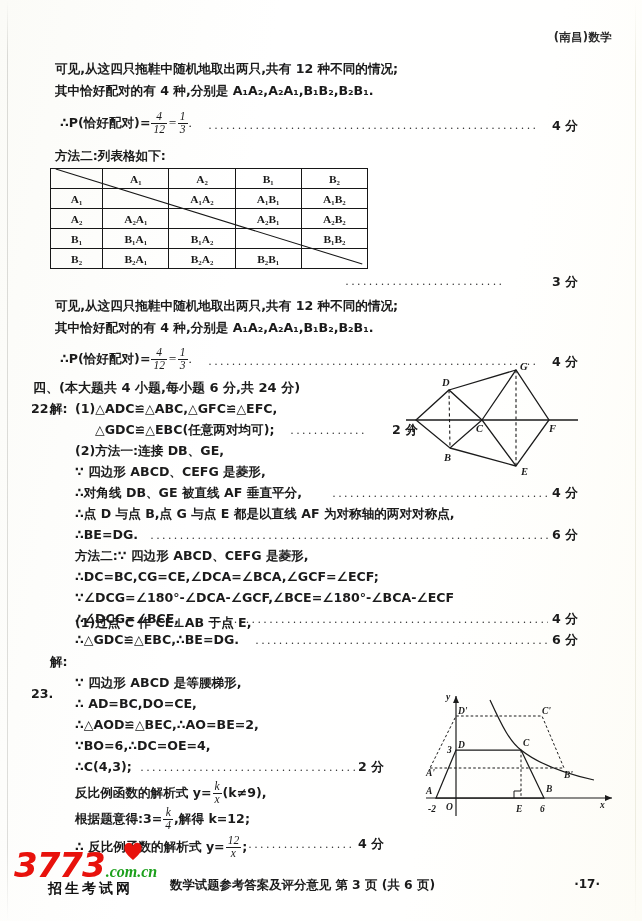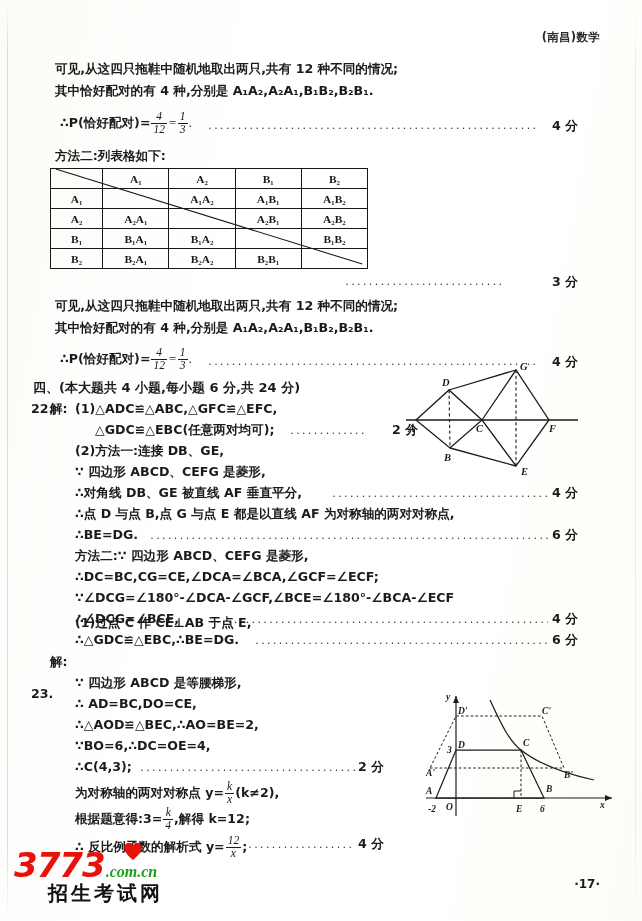--- a/index.html
+++ b/index.html
@@ -18,21 +18,21 @@
   .page:before{
     content:"";position:absolute;left:7px;top:0;bottom:0;width:1px;
     background:linear-gradient(to bottom,rgba(200,200,195,0) 0%,rgba(190,190,185,.55) 6%,rgba(190,190,185,.5) 92%,rgba(200,200,195,0) 100%);
   }
   .page:after{
     content:"";position:absolute;right:6px;top:0;bottom:0;width:1px;
     background:linear-gradient(to bottom,rgba(220,218,200,0) 0%,rgba(214,212,190,.45) 8%,rgba(214,212,190,.4) 90%,rgba(220,218,200,0) 100%);
   }
 
   .hdr{
-    position:absolute;right:42px;top:30px;
+    position:absolute;right:30px;top:30px;
     font-family:"DejaVu Sans","Liberation Sans",sans-serif;
     font-size:11.5px;font-weight:700;letter-spacing:.3px;color:#2a2a2a;
   }
 
   .ln{position:absolute;white-space:nowrap;font-size:13.2px;line-height:1;}
   .cn{font-family:"DejaVu Sans","Liberation Sans",sans-serif;font-weight:700;font-size:12.6px;}
   .mathi{font-style:italic;font-family:"Liberation Serif",serif;}
 
   .frac{display:inline-block;vertical-align:middle;text-align:center;
         font-style:italic;font-size:11.5px;line-height:1.04;margin:0 1px;position:relative;top:-1px;}
@@ -64,21 +64,21 @@
     letter-spacing:-1px;line-height:1;
   }
   .logo .dom{
     font-family:Liberation Serif, serif;
     font-weight:700;font-style:italic;font-size:16px;color:#1ca01c;
     margin-left:1px;
   }
   .heart{position:absolute;left:108px;top:-7px;width:22px;height:20px;}
   .logo .zs{
     font-family:"DejaVu Sans","Liberation Sans",sans-serif;
-    font-weight:700;font-size:20px;color:#111;letter-spacing:3px;
+    font-weight:700;font-size:14px;color:#111;letter-spacing:3px;
     margin-left:34px;display:block;margin-top:-2px;
   }
   .footline{
     position:absolute;left:170px;top:877px;
     font-family:"DejaVu Sans","Liberation Sans",sans-serif;
     font-weight:700;font-size:12.4px;color:#1b1b1b;white-space:nowrap;
   }
   .pageno{
     position:absolute;right:42px;top:877px;
     font-family:"DejaVu Sans","Liberation Sans",sans-serif;
@@ -229,21 +229,21 @@
   <div class="ln cn" style="left:75px;top:677px;">∵ 四边形 ABCD 是等腰梯形,</div>
   <div class="ln cn" style="left:75px;top:698px;">∴ AD=BC,DO=CE,</div>
   <div class="ln cn" style="left:75px;top:719px;">∴△AOD≌△BEC,∴AO=BE=2,</div>
   <div class="ln cn" style="left:75px;top:740px;">∵BO=6,∴DC=OE=4,</div>
 
   <div class="ln cn" style="left:75px;top:761px;">∴C(4,3);</div>
   <div class="ln dots" style="left:140px;top:764px;width:215px;overflow:hidden;">······································</div>
   <div class="ln score" style="left:358px;top:761px;">2 分</div>
 
   <div class="ln" style="left:75px;top:782px;">
-    <span class="cn">为对称轴的两对对称点 y=</span><span class="frac"><span class="num">k</span><span class="den">x</span></span><span class="cn">(k≠2),</span>
+    <span class="cn">反比例函数的解析式 y=</span><span class="frac"><span class="num">k</span><span class="den">x</span></span><span class="cn">(k≠9),</span>
   </div>
 
   <div class="ln" style="left:75px;top:808px;">
     <span class="cn">根据题意得:3=</span><span class="frac"><span class="num">k</span><span class="den">4</span></span><span class="cn">,解得 k=12;</span>
   </div>
 
   <div class="ln" style="left:75px;top:836px;">
     <span class="cn">∴ 反比例函数的解析式 y=</span><span class="frac"><span class="num">12</span><span class="den">x</span></span><span class="cn">;</span>
   </div>
   <div class="ln dots" style="left:248px;top:841px;width:112px;overflow:hidden;">··················</div>
@@ -286,15 +286,16 @@
   </svg>
 
   <div class="logo">
     <span class="d3773">3773</span><span class="dom">.com.cn</span>
     <svg class="heart" viewBox="0 0 24 22">
       <path d="M12 21 C4 14 1 10 3 5 C5 0.6 11 1 12 5.6 C13 1 19 0.6 21 5 C23 10 20 14 12 21 Z" fill="#e8120c"></path>
     </svg>
     <span class="zs">招生考试网</span>
   </div>
 
+  <div class="footline">数学试题参考答案及评分意见  第 3 页 (共 6 页)</div>
   <div class="pageno">·17·</div>
 
 </div>
 
 </body></html>

